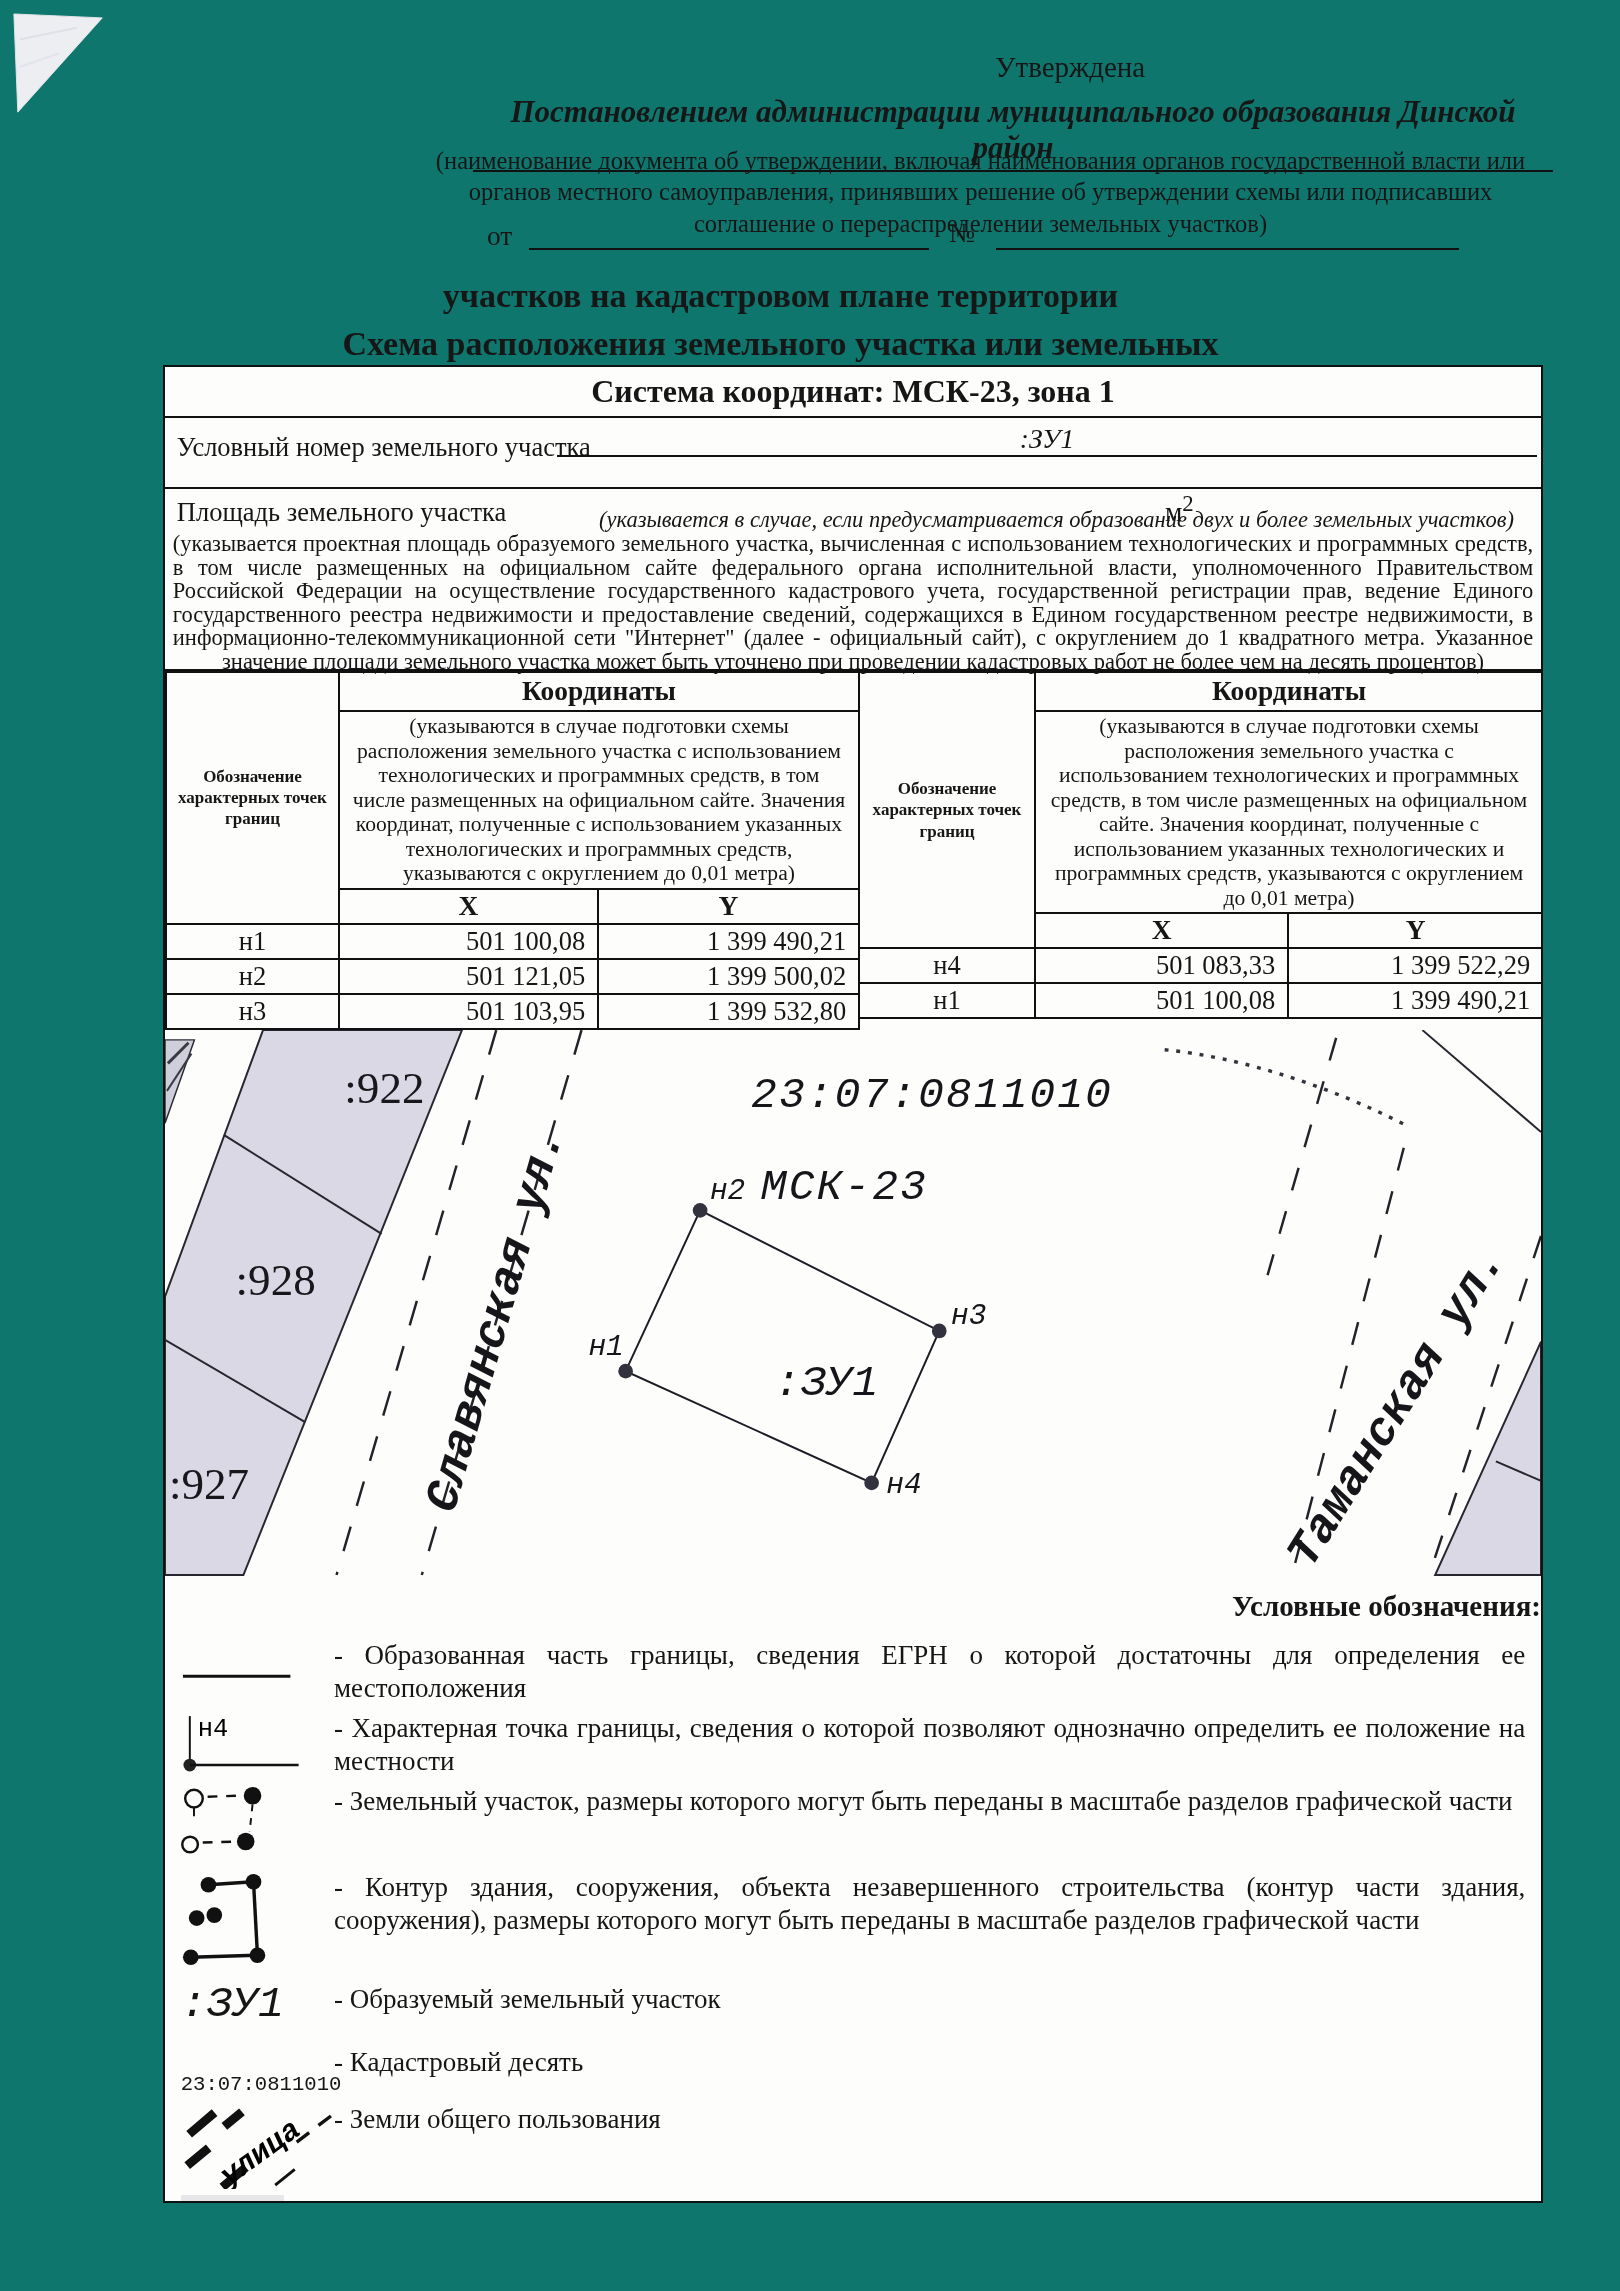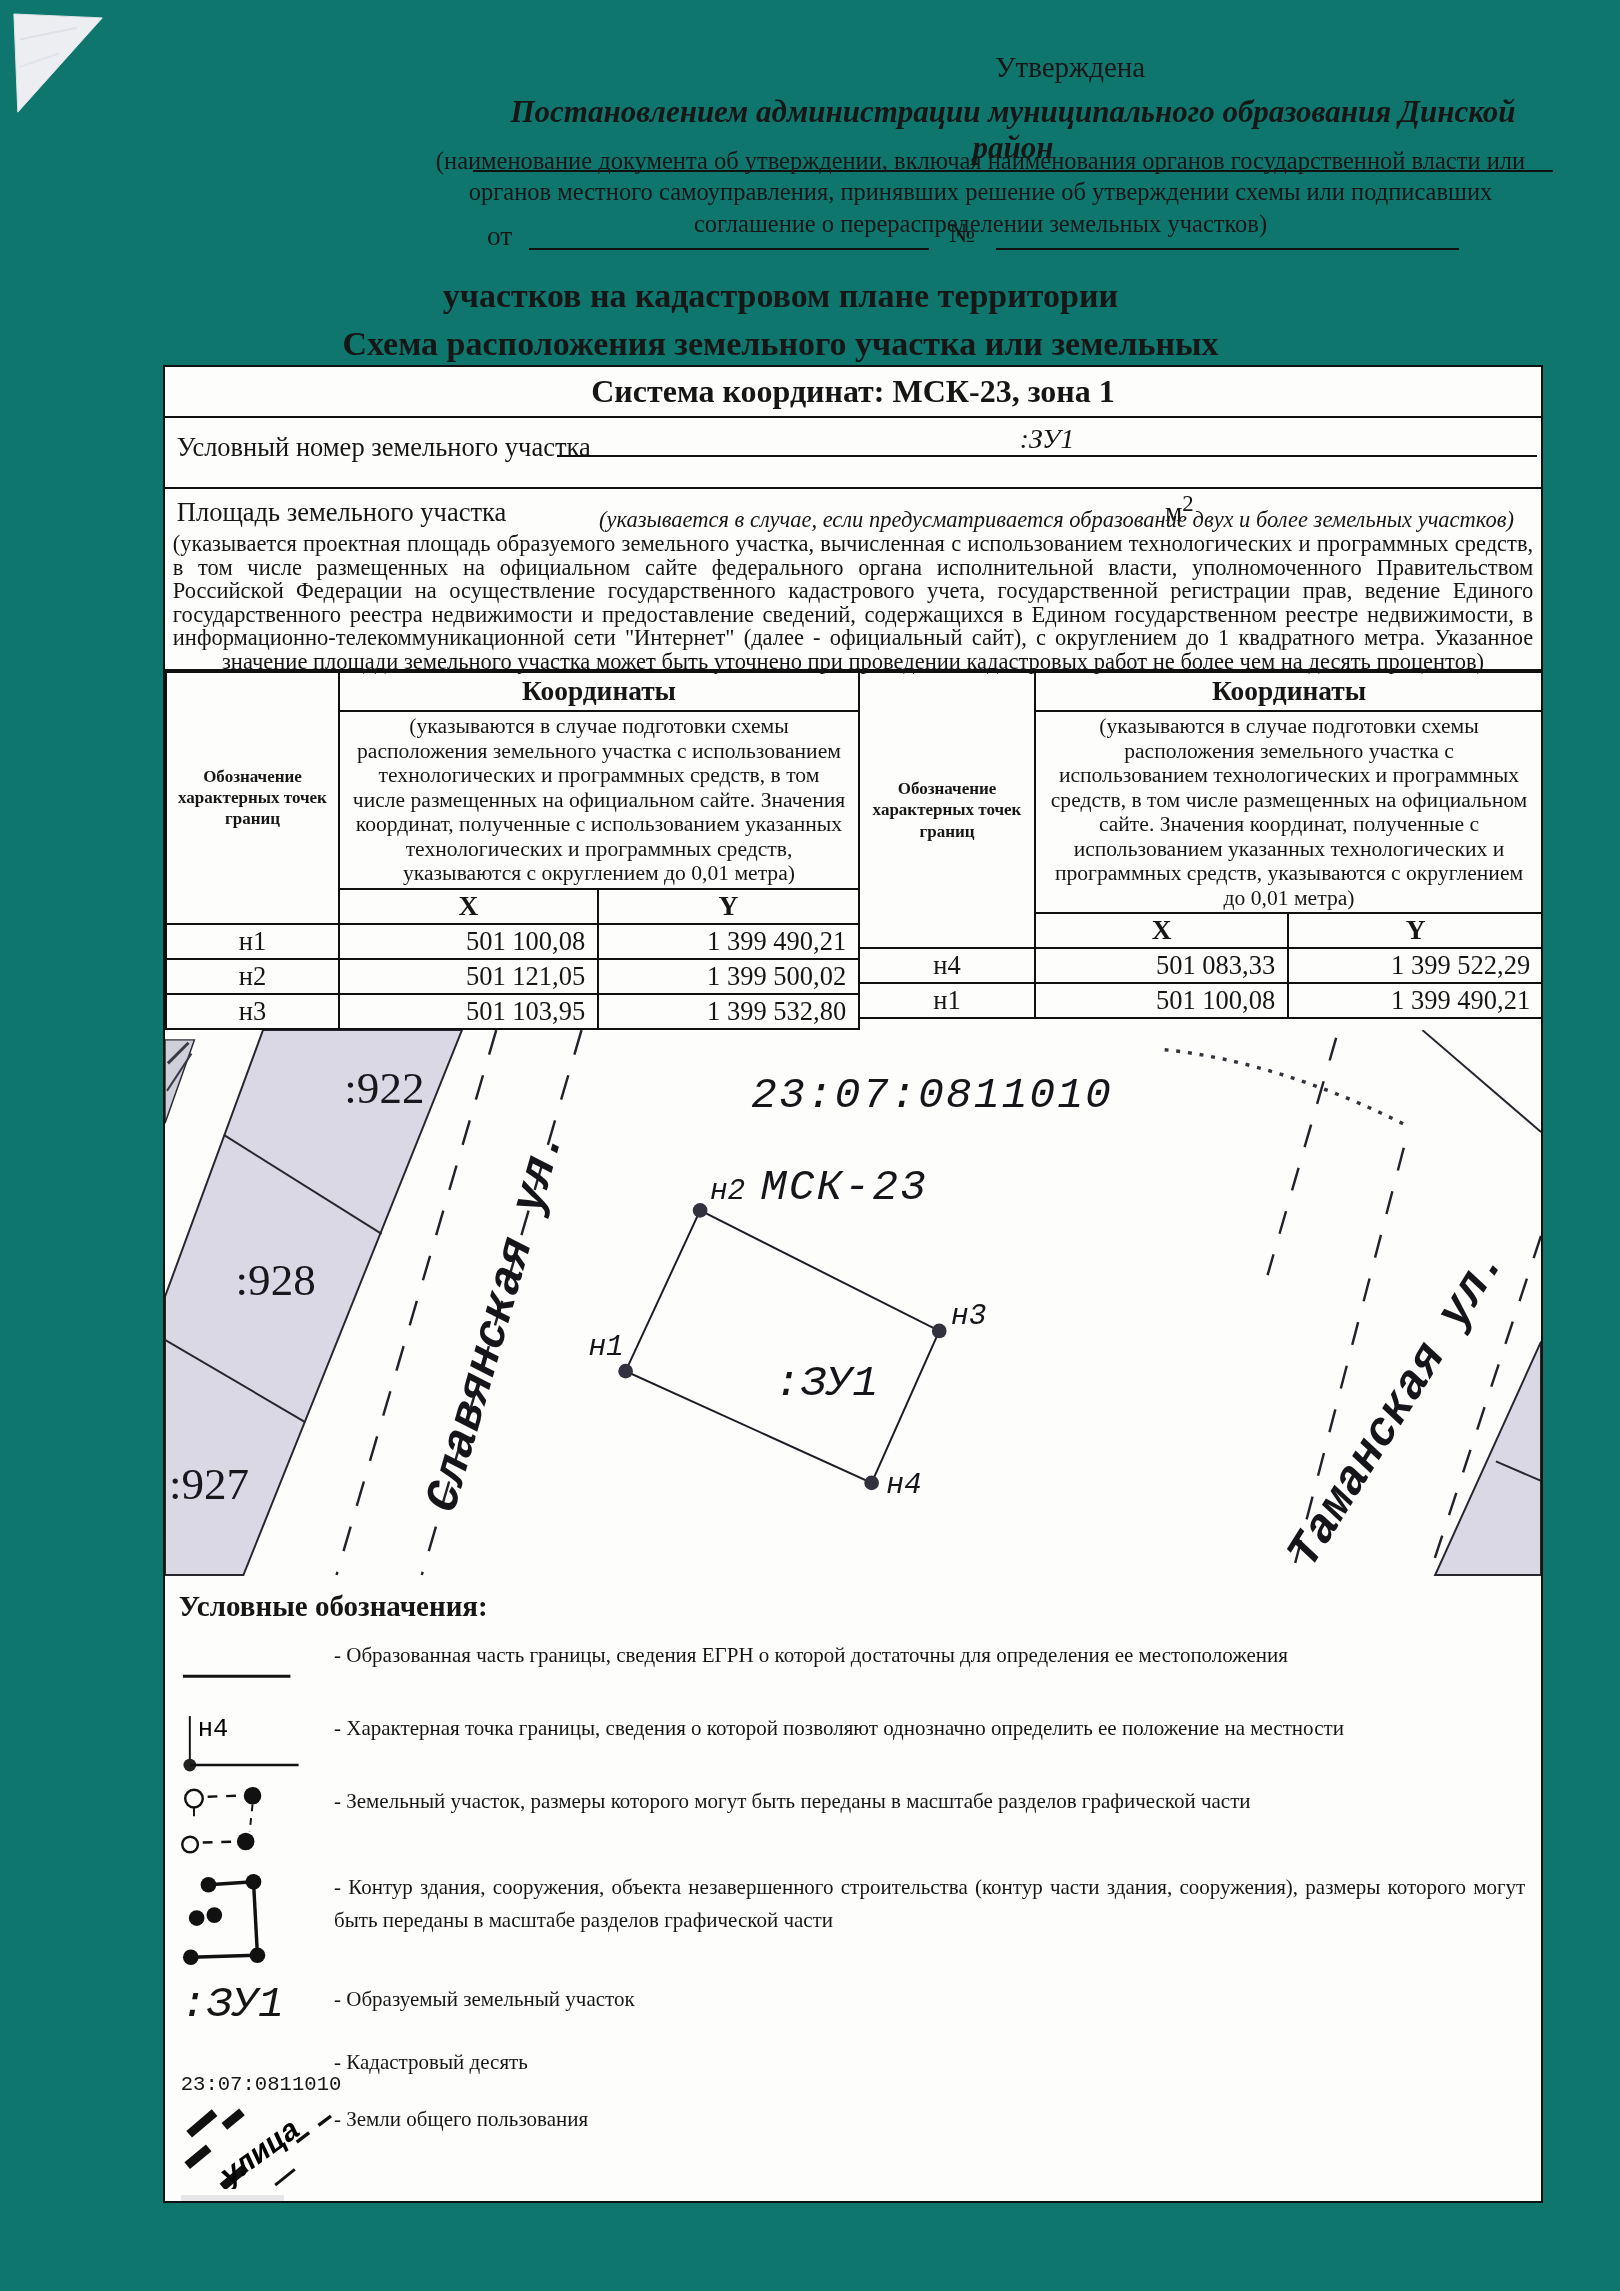--- a/index.html
+++ b/index.html
@@ -55,24 +55,24 @@
   .dnum{text-align:right;padding-right:11.8px;}
   
   .map{position:relative;height:549px;background:#fdfdfc;}
   .map svg{display:block;}
   .map-serif{font-family:"Liberation Serif","DejaVu Serif",serif;font-size:46px;fill:#17171c;}
   .map-mono{font-family:"Liberation Mono","DejaVu Sans Mono",monospace;font-style:italic;fill:#15151a;}
   .street-name{font-size:48px;font-weight:bold;}
   .pt-label{font-size:30px;}
   
   .legend{padding:5.9px 0 0 0;}
-  .legend-heading{height:39px;padding:5.9px 0 0 13.7px;font-size:29px;font-weight:bold;box-sizing:border-box;}
+  .legend-heading{height:39px;padding:5.9px 0 0 13.7px;font-size:29px;font-weight:bold;box-sizing:border-box;text-align:right;}
   .litem{display:grid;grid-template-columns:169px 1fr;align-items:start;}
   .litem .sym{padding-left:15.7px;}
-  .litem .ltext{font-size:21px;line-height:33px;text-align:justify;padding-right:15.7px;padding-top:2px;}
+  .litem .ltext{font-size:27px;line-height:33px;text-align:justify;padding-right:15.7px;padding-top:2px;}
   .i1{margin-top:13.7px;min-height:71px;}
   .i2{margin-top:2px;min-height:71px;}
   .i3{margin-top:0;min-height:74px;}
   .i4{margin-top:0;min-height:104px;}
   .i5{margin-top:5.9px;min-height:61px;}
   .i6{margin-top:2px;min-height:57px;}
   .i7{margin-top:0;min-height:63px;}
   .i8{margin-top:2px;min-height:59px;}
   .zu1-sym{font-family:"Liberation Mono","DejaVu Sans Mono",monospace;font-style:italic;font-size:43px;line-height:1.1;}
   .kk-sym{font-family:"Liberation Mono","DejaVu Sans Mono",monospace;font-size:20.6px;padding-top:29px;}

